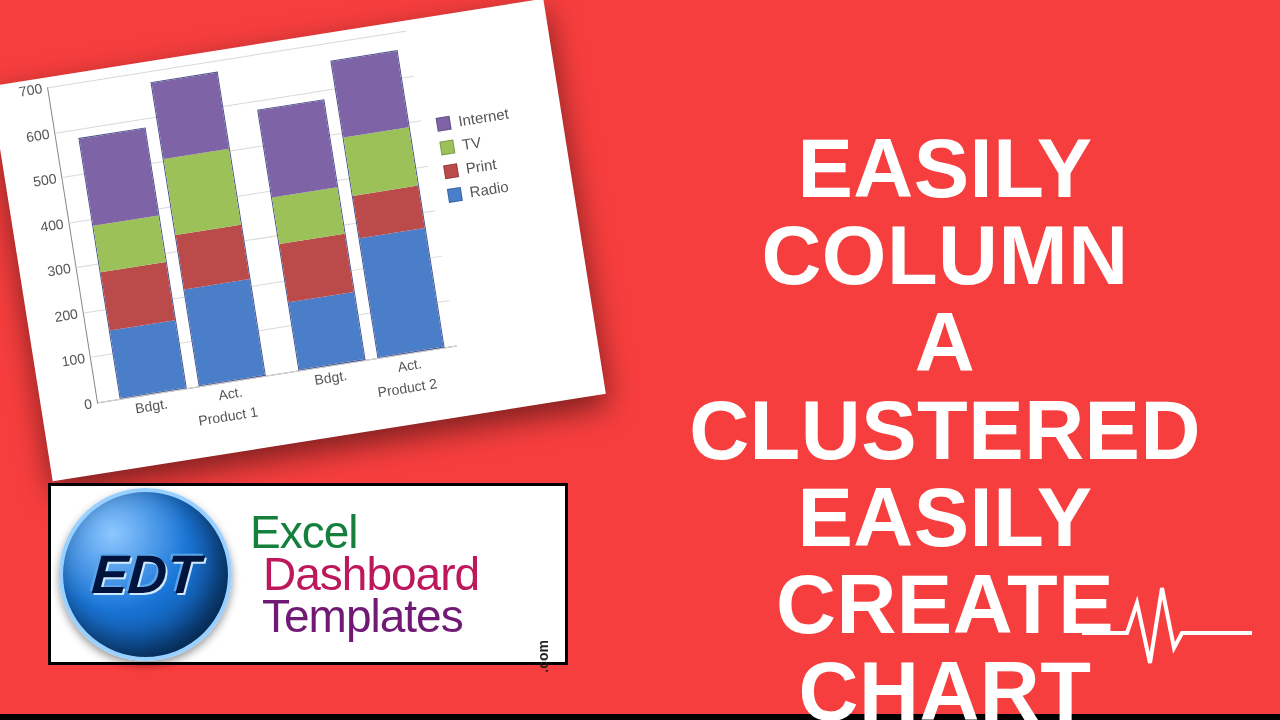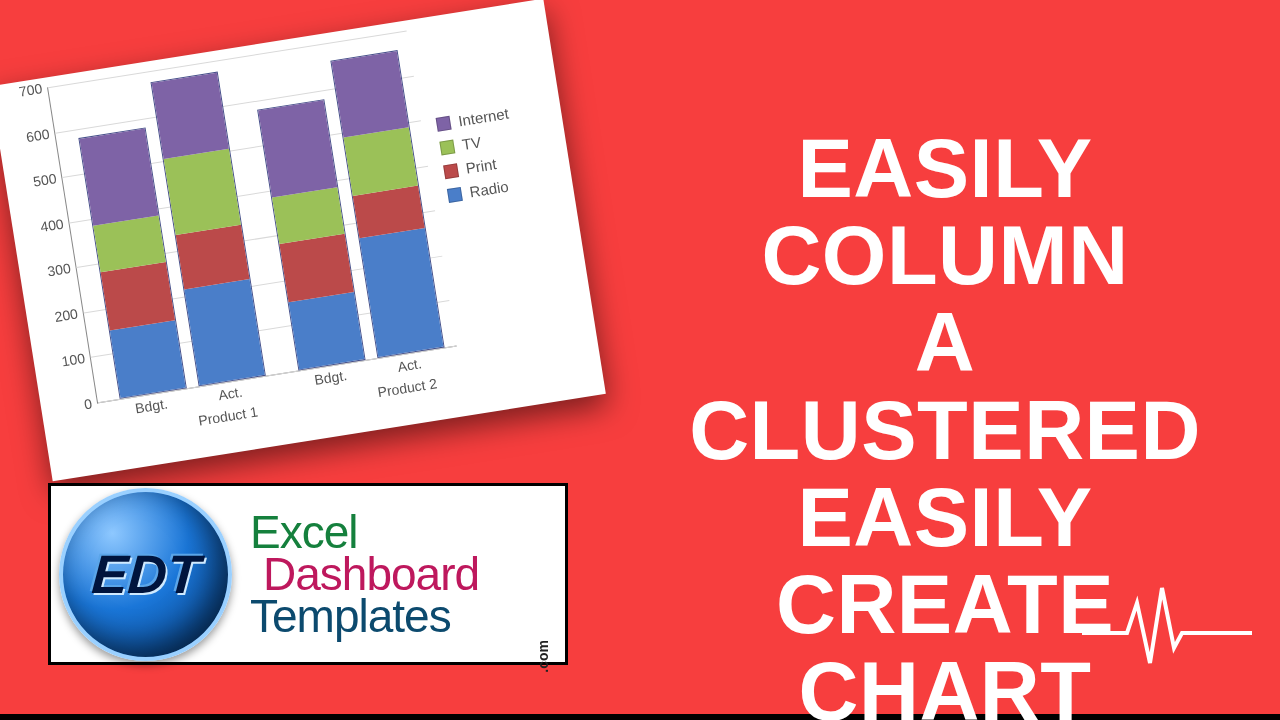--- a/index.html
+++ b/index.html
@@ -18,21 +18,21 @@
   .grplab{position:absolute;top:100%;margin-top:26px;font-size:14px;color:#555;width:180px;text-align:center;}
   .legend{position:absolute;right:10px;top:92px;width:115px;font-size:15px;color:#555;}
   .legend .row{display:flex;align-items:center;margin:7px 0;}
   .legend .sw{width:12px;height:12px;margin-right:8px;border:1px solid rgba(0,0,0,0.2);}
   .logo-card{position:absolute;left:48px;bottom:55px;width:520px;height:182px;background:#fff;border:3px solid #000;box-sizing:border-box;display:flex;align-items:center;}
   .logo-card .medal{width:165px;height:165px;border-radius:50%;margin-left:8px;background:radial-gradient(circle at 30% 25%,#8ec8ff 0%,#1a76d8 45%,#053a7a 100%);box-shadow:inset -10px -10px 30px rgba(0,0,0,0.55),0 4px 8px rgba(0,0,0,0.4);display:flex;align-items:center;justify-content:center;color:#00143d;font-family:"Arial Black",Arial;border:4px solid #9ad0ff;position:relative;}
   .logo-card .medal span{font-size:54px;font-weight:900;font-style:italic;text-shadow:2px 2px 0 #cfeaff,-2px -2px 0 #5aa5e9;transform:skewX(-4deg);}
   .logo-card .logotext{margin-left:18px;font-family:"Arial Black",Arial;font-size:46px;line-height:0.92;letter-spacing:-1px;}
   .logo-card .t1{color:#15803d;}
   .logo-card .t2{color:#be185d;margin-left:13px;}
-  .logo-card .t3{color:#0c4a6e;}
+  .logo-card .t3{color:#701a75;margin-left:12px;}
   .logo-card .dotcom{position:absolute;right:14px;bottom:22px;font-size:14px;color:#222;transform:rotate(-90deg);transform-origin:right bottom;font-family:Arial;font-weight:bold;}
   .heartbeat{position:absolute;right:28px;bottom:52px;width:170px;height:90px;}
   .heartbeat svg{width:100%;height:100%;}
 </style>
 </head>
 <body>
 
 <div class="bg"></div>
 
 <div class="title">

